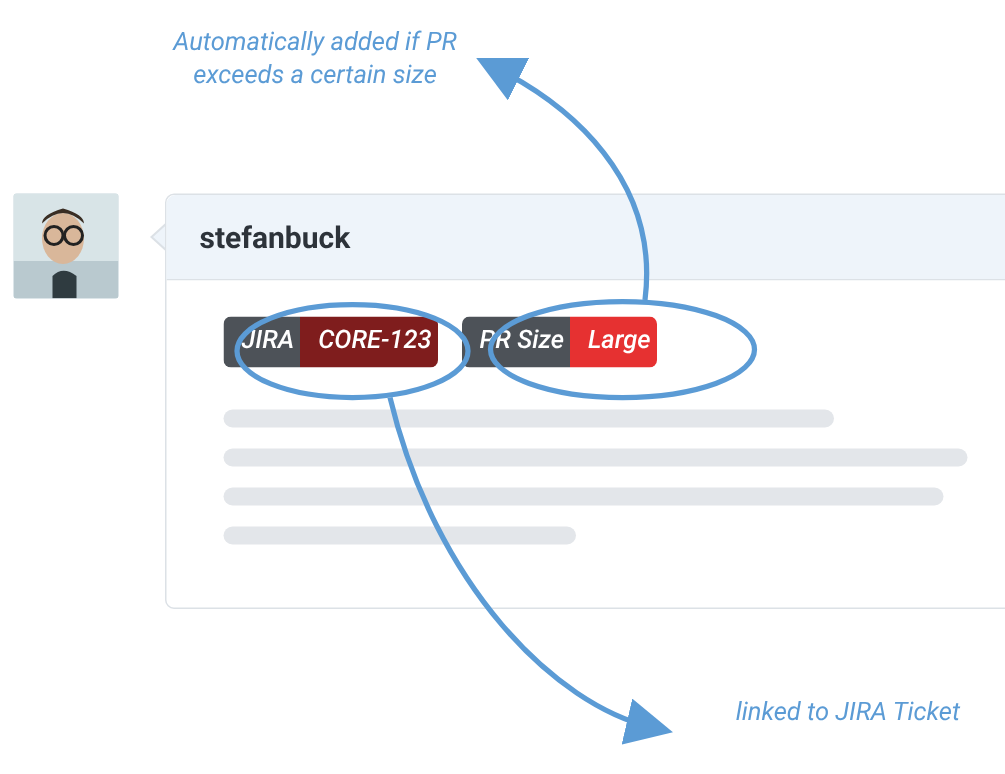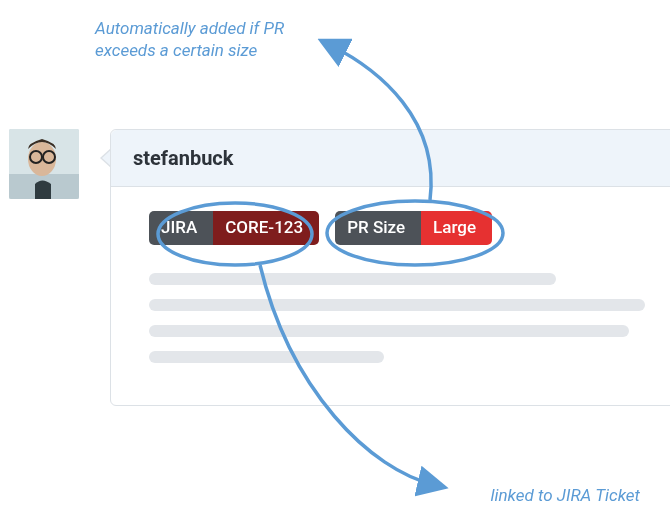--- a/index.html
+++ b/index.html
@@ -15,25 +15,25 @@
     position: absolute;
     color: #5b9bd5;
     font-style: italic;
     font-size: 17px;
     line-height: 1.3;
   }
   .annotation-top {
     left: 95px;
     top: 17px;
     width: 230px;
-    text-align: left;
+    text-align: center;
   }
   .annotation-bottom {
     right: 30px;
-    bottom: 10px;
+    bottom: 30px;
     text-align: left;
   }
   .avatar {
     position: absolute;
     left: 9px;
     top: 129px;
     width: 70px;
     height: 70px;
     background: #c9d8de;
     border-radius: 2px;
@@ -85,21 +85,22 @@
   .badge {
     display: inline-flex;
     border-radius: 5px;
     overflow: hidden;
     font-size: 17px;
     font-weight: 500;
     color: #fff;
     line-height: 1;
   }
   .badge span {
-    padding: 8px 16px 9px 12px;
+    padding: 8px 4px 9px 12px;
+    font-style: italic;
   }
   .badge .left { background: #4d5258; }
   .badge1 .right { background: #7f1d1d; }
   .badge2 .right { background: #e63131; text-align: center; }
   .placeholder-line {
     height: 12px;
     background: #e3e6ea;
     border-radius: 6px;
     margin-bottom: 14px;
   }

